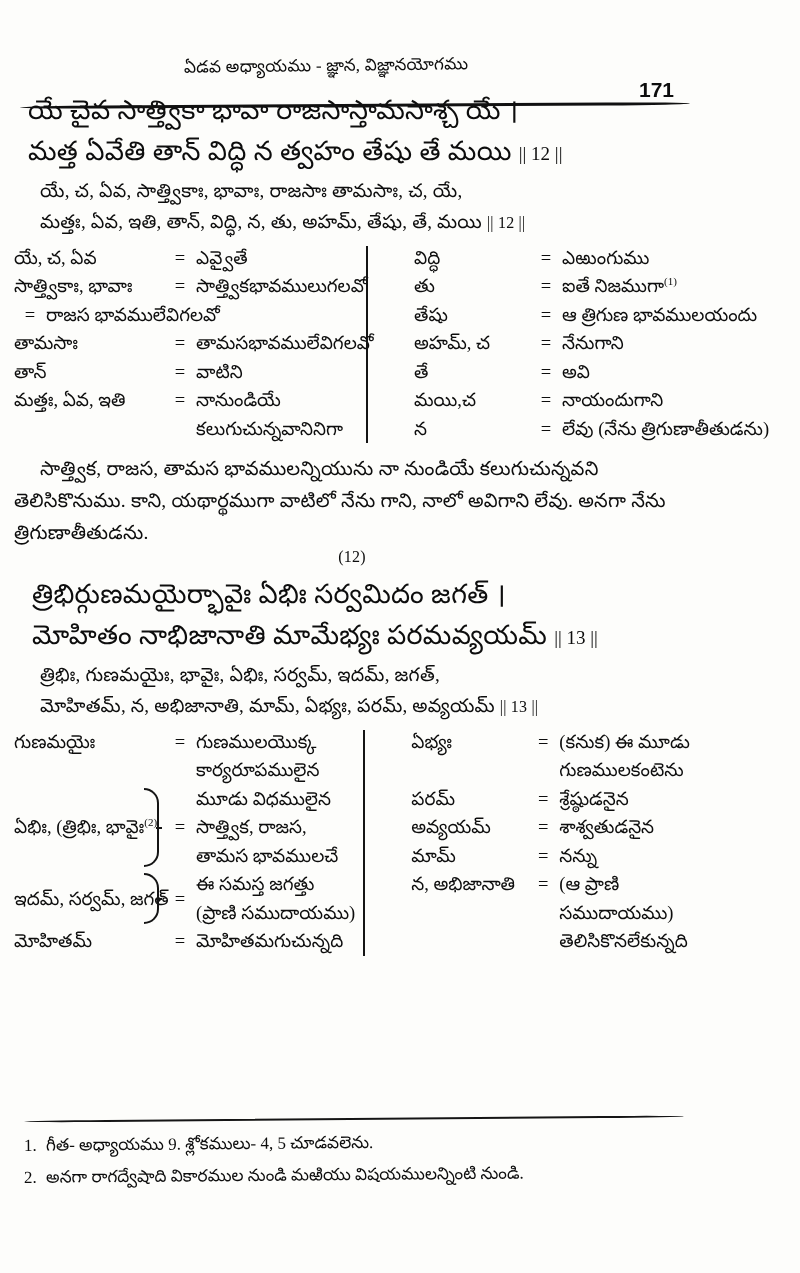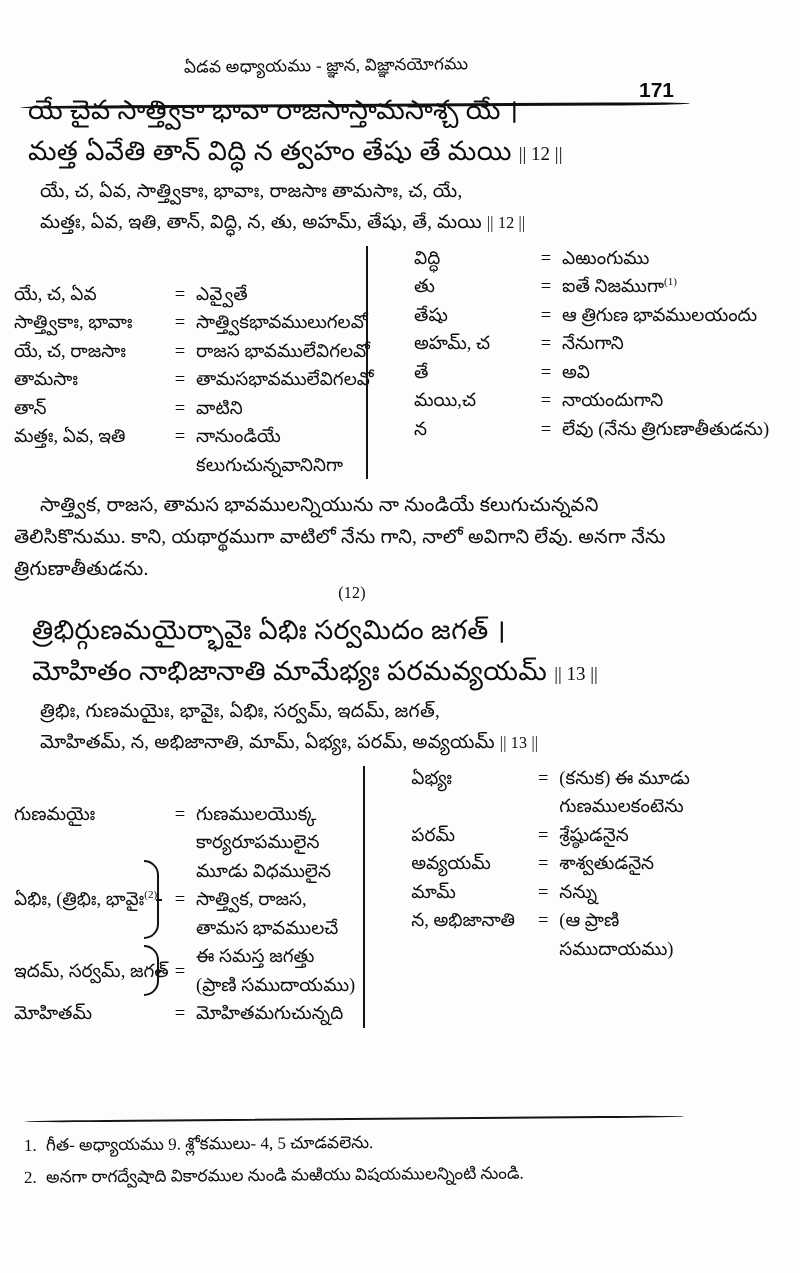--- a/index.html
+++ b/index.html
@@ -80,21 +80,21 @@
     position:relative;
     margin-top:6px;
     display:flex;
     align-items:stretch;
   }
   .gloss-col{
     box-sizing:border-box;
     font-size:18.5px;
     line-height:1.54;
   }
-  .gloss-col.left{ width:352px; padding-right:6px;margin-top:36px;}
+  .gloss-col.left{ width:352px; padding-right:6px;}
   .gloss-col.right{ flex:1; padding-left:18px;margin-left:28px;}
   .gloss-divider{
     width:2px;
     background:#141414;
     flex:0 0 2px;
     margin:2px 0 0 0;
   }
 
   .grow{
     display:flex;
@@ -234,21 +234,20 @@
 
       <div class="grow">
         <span class="term">సాత్త్వికాః, భావాః</span>
         <span class="eq">=</span>
         <span class="mean">
             <span class="ml">సాత్త్వికభావములుగలవో</span>
           </span>
       </div>
 
       <div class="grow">
-        <span class="term">యే, చ, రాజసాః</span>
         <span class="eq">=</span>
         <span class="mean">
             <span class="ml">రాజస భావములేవిగలవో</span>
           </span>
       </div>
 
       <div class="grow">
         <span class="term">తామసాః</span>
         <span class="eq">=</span>
         <span class="mean">
@@ -438,20 +437,21 @@
             <span class="ml">నన్ను</span>
           </span>
       </div>
 
       <div class="grow">
         <span class="term">న, అభిజానాతి</span>
         <span class="eq">=</span>
         <span class="mean">
           <span class="ml">(ఆ ప్రాణి</span>
           <span class="ml">సముదాయము)</span>
+          <span class="ml">తెలిసికొనలేకున్నది</span>
         </span>
       </div>
 
     </div>
   </div>
 
   <div class="rule-foot"></div>
   <div class="footnotes">
     <div class="fn">
       <span class="fn-num">1.</span>

